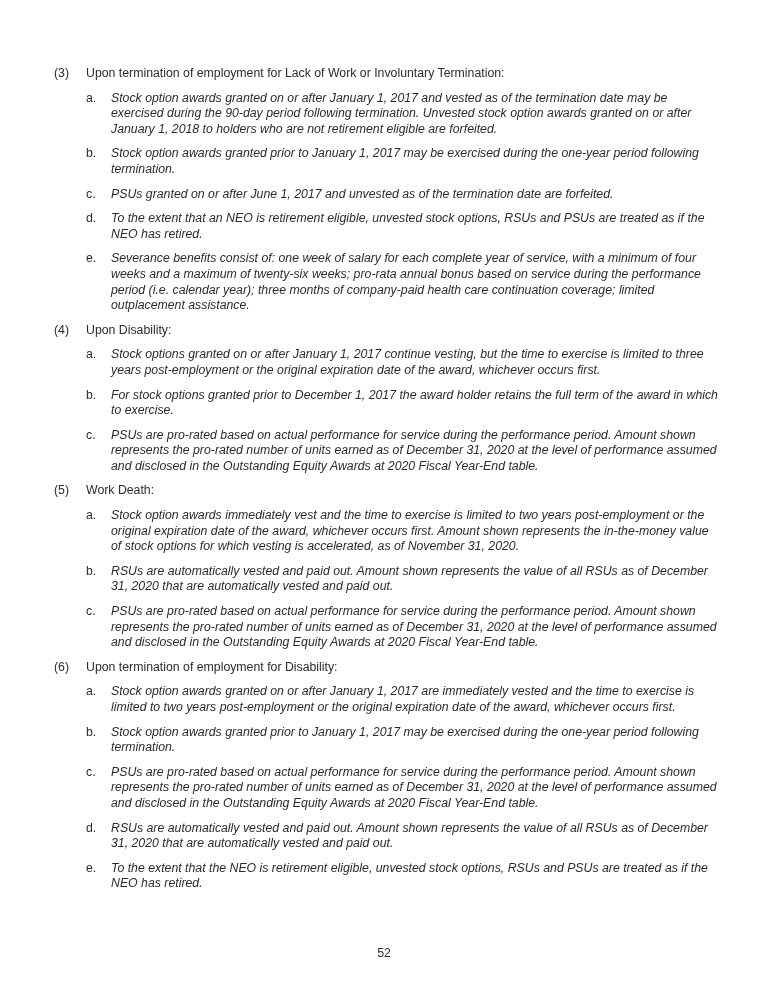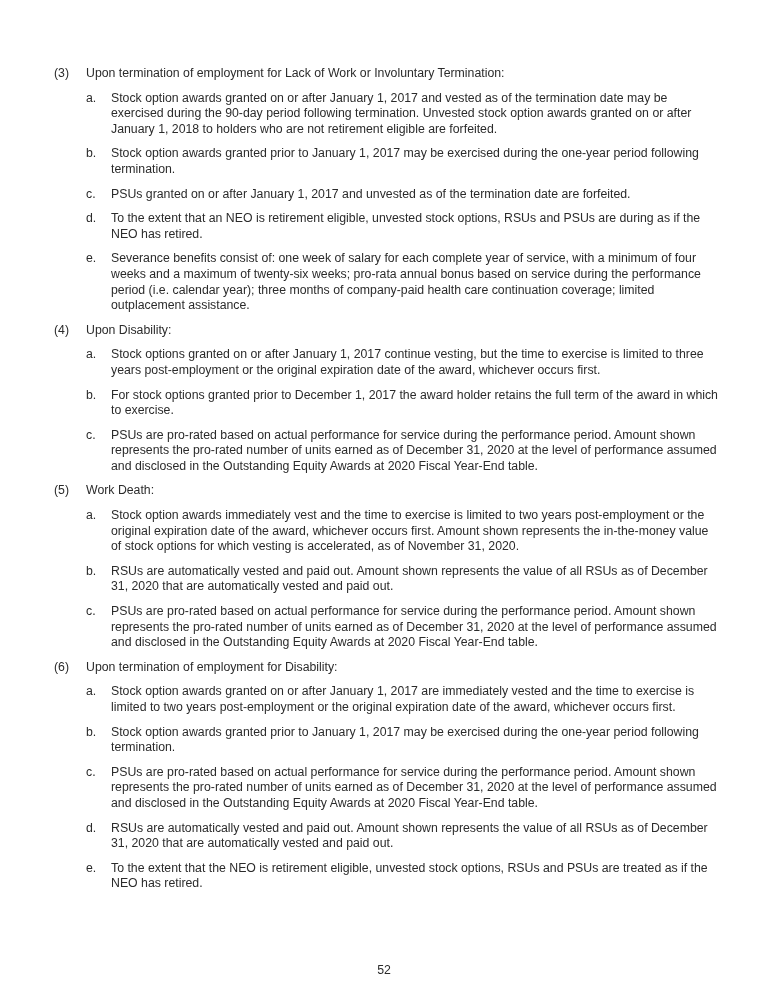--- a/index.html
+++ b/index.html
@@ -12,22 +12,22 @@
     }
     .page { position: absolute; left: 0; top: 0; width: 768px; height: 1000px; }
     .content { position: absolute; left: 54px; top: 66px; width: 665px; }
     .section { margin-bottom: 9px; }
     .section-head { display: flex; margin-bottom: 9px; }
     .sec-num { width: 32px; flex: none; }
     .sec-title { flex: 1; }
     .items { margin-left: 32px; }
     .item { display: flex; margin-bottom: 9px; }
     .item-letter { width: 25px; flex: none; }
-    .item-text { flex: 1; }
-    .page-number { position: absolute; left: 0; width: 768px; top: 946px; text-align: center; margin-top: 17px; }
+    .item-text { flex: 1; font-style: italic; }
+    .page-number { position: absolute; left: 0; width: 768px; top: 946px; text-align: center; }
   </style>
 </head>
 <body>
 
 <div class="page">
   <div class="content">
 
     <div class="section">
       <div class="section-head">
         <span class="sec-num">(3)</span>
@@ -37,25 +37,25 @@
         <div class="item">
             <span class="item-letter">a.</span>
             <span class="item-text">Stock option awards granted on or after January 1, 2017 and vested as of the termination date may be exercised during the 90-day period following termination. Unvested stock option awards granted on or after January 1, 2018 to holders who are not retirement eligible are forfeited.</span>
           </div>
         <div class="item">
             <span class="item-letter">b.</span>
             <span class="item-text">Stock option awards granted prior to January 1, 2017 may be exercised during the one-year period following termination.</span>
           </div>
         <div class="item">
             <span class="item-letter">c.</span>
-            <span class="item-text">PSUs granted on or after January 1, 2017 and unvested as of the termination date are forfeited.</span>
+            <span class="item-text">PSUs granted on or after June 1, 2017 and unvested as of the termination date are forfeited.</span>
           </div>
         <div class="item">
             <span class="item-letter">d.</span>
-            <span class="item-text">To the extent that an NEO is retirement eligible, unvested stock options, RSUs and PSUs are during as if the NEO has retired.</span>
+            <span class="item-text">To the extent that an NEO is retirement eligible, unvested stock options, RSUs and PSUs are treated as if the NEO has retired.</span>
           </div>
         <div class="item">
             <span class="item-letter">e.</span>
             <span class="item-text">Severance benefits consist of: one week of salary for each complete year of service, with a minimum of four weeks and a maximum of twenty-six weeks; pro-rata annual bonus based on service during the performance period (i.e. calendar year); three months of company-paid health care continuation coverage; limited outplacement assistance.</span>
           </div>
       </div>
     </div>
 
     <div class="section">
       <div class="section-head">

